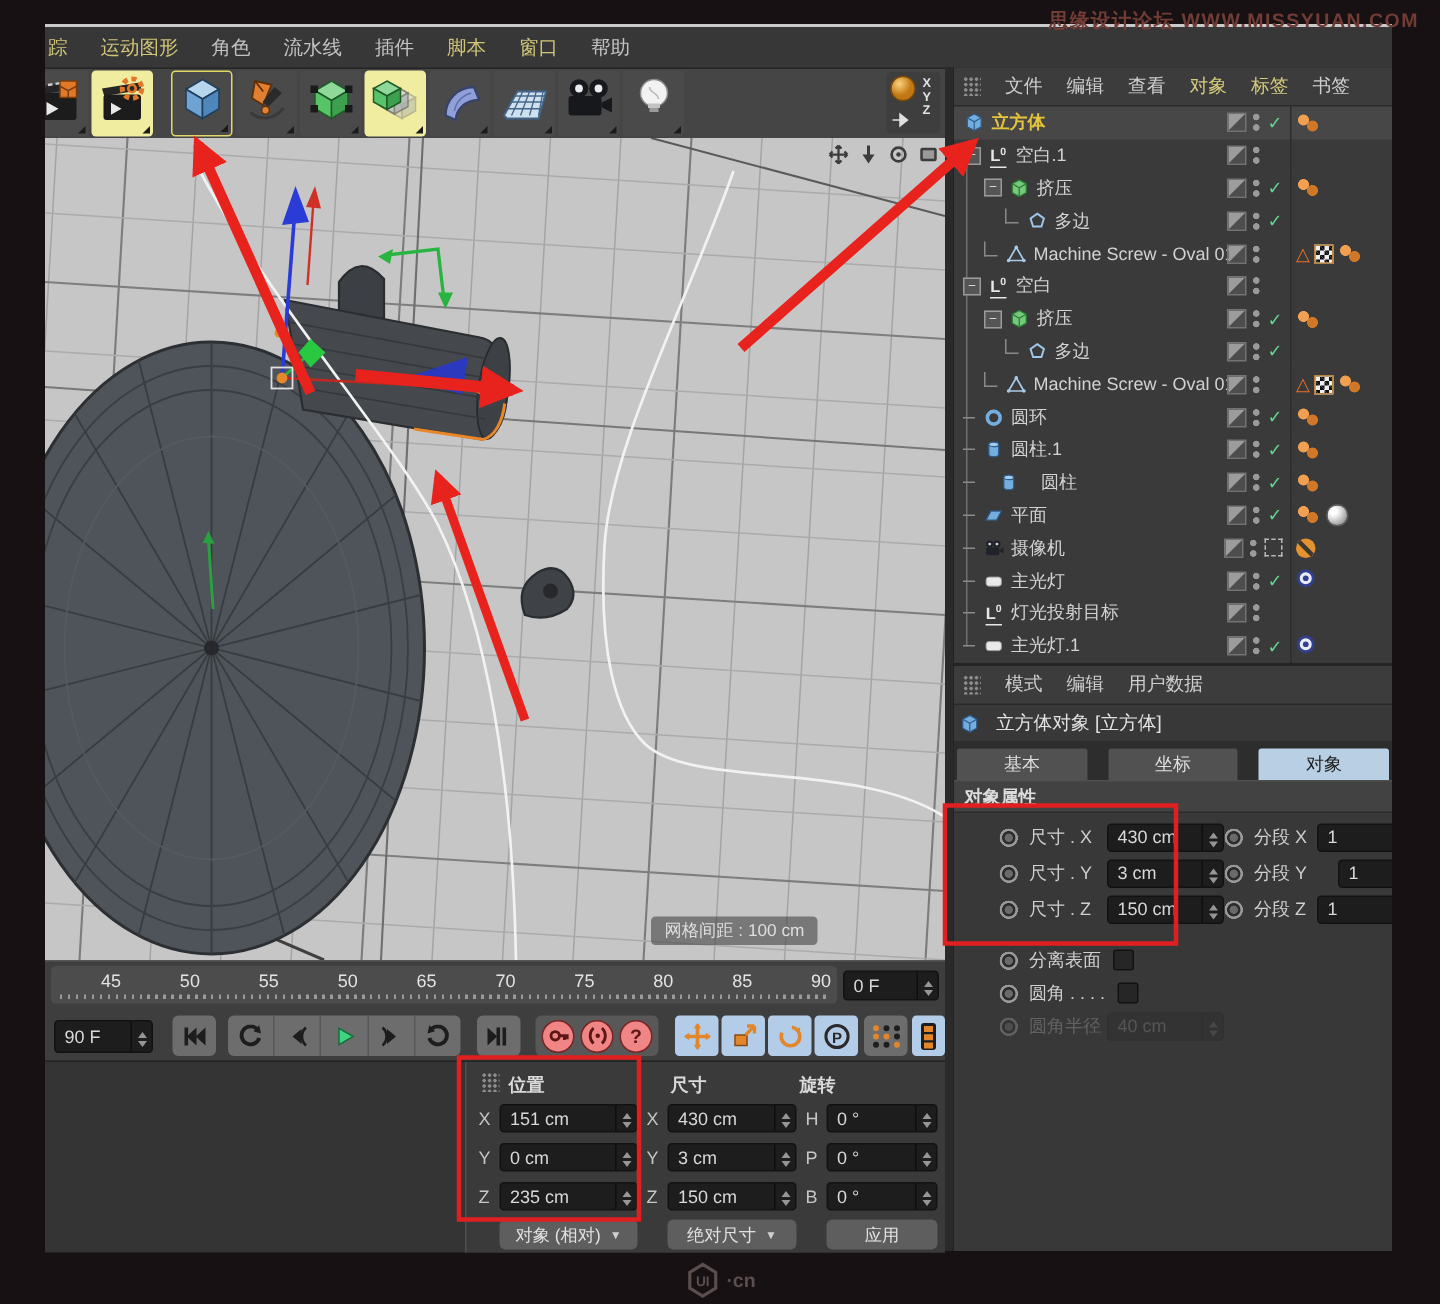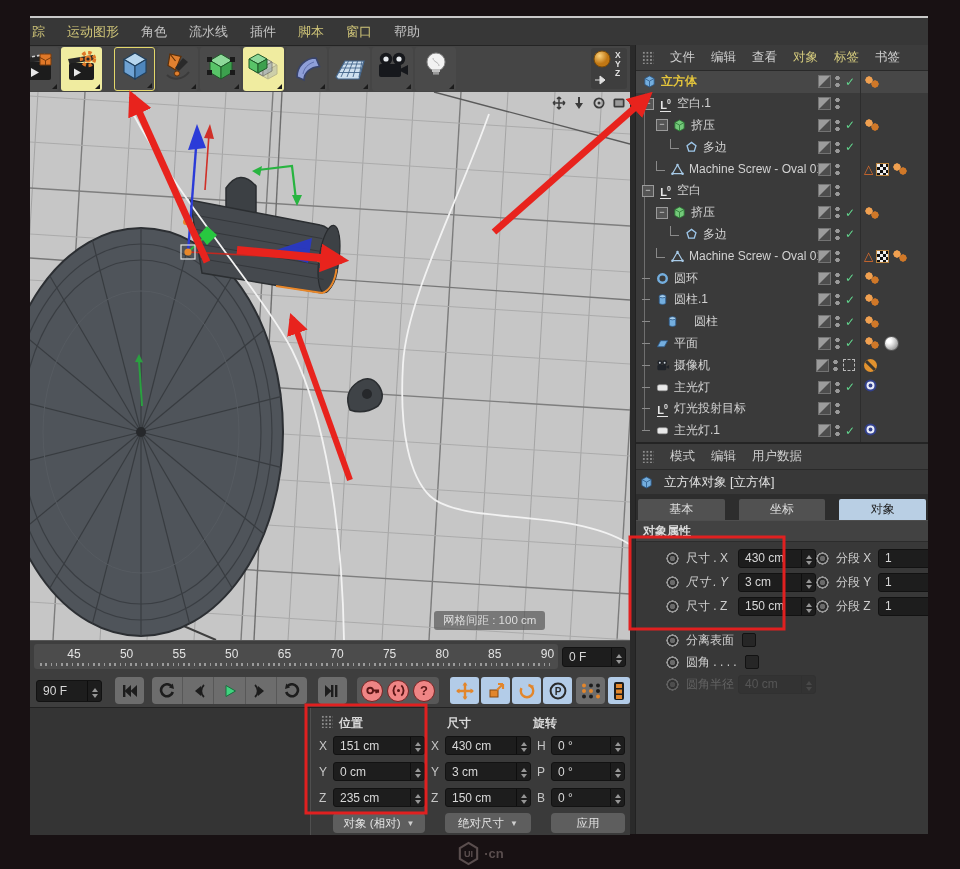--- a/index.html
+++ b/index.html
@@ -92,20 +92,21 @@
   .dd{background:#5e5e5e;border-radius:4px;height:20px;color:#e2e2e2;font-size:11.5px;display:flex;align-items:center;justify-content:center;gap:6px;position:absolute}
   .dd i{font-style:normal;font-size:8px;color:#cfcfcf}
   .footer-logo{position:absolute;left:0;right:0;top:838px;height:31px;display:flex;align-items:center;justify-content:center;gap:3px;color:#5a4e4e;font-size:13px;font-weight:bold}
   .overlay{position:absolute;left:0;top:0;width:960px;height:869px;z-index:9;pointer-events:none}
 </style>
 </head>
 <body>
 
 <div class="stage">
 
+  <div class="watermark">思缘设计论坛 WWW.MISSYUAN.COM</div>
 
   <div class="app">
 
     <div class="menubar" id="menubar">
         <div class="mitem y" style="margin-left: 2px;">踪</div>
         <div class="mitem y">运动图形</div>
         <div class="mitem">角色</div>
         <div class="mitem">流水线</div>
         <div class="mitem">插件</div>
         <div class="mitem y">脚本</div>
@@ -717,21 +718,21 @@
               <span class="fld" style="width: 78px;">
                 <span class="v">430 cm</span>
                 <span class="spin">
                   <b></b>
                   <b class="d"></b>
                 </span>
               </span>
             </div>
             <div class="prow" style="top: 28px; left: 30px;">
               <span class="rad"></span>
-              <span class="plabel" style="margin: 0px 6px 0px 7px; width: 46px; font-style: italic;">尺寸 . Y</span>
+              <span class="plabel" style="margin: 0px 6px 0px 7px; width: 46px;">尺寸 . Y</span>
               <span class="fld" style="width: 78px;">
                 <span class="v">3 cm</span>
                 <span class="spin">
                   <b></b>
                   <b class="d"></b>
                 </span>
               </span>
             </div>
             <div class="prow" style="top: 52px; left: 30px;">
               <span class="rad"></span>
@@ -746,21 +747,21 @@
             </div>
             <div class="prow" style="top: 4px; left: 180px;">
               <span class="rad"></span>
               <span class="plabel" style="margin: 0px 6px 0px 7px; width: 36px;">分段 X</span>
               <span class="fld" style="width: 66px;">
                 <span class="v">1</span>
               </span>
             </div>
             <div class="prow" style="top: 28px; left: 180px;">
               <span class="rad"></span>
-              <span class="plabel" style="margin: 0px 6px 0px 7px; width: 36px;">分段 Y</span>
+              <span class="plabel" style="margin: 0px 20px 0px 7px; width: 36px;">分段 Y</span>
               <span class="fld" style="width: 66px;">
                 <span class="v">1</span>
               </span>
             </div>
             <div class="prow" style="top: 52px; left: 180px;">
               <span class="rad"></span>
               <span class="plabel" style="margin: 0px 6px 0px 7px; width: 36px;">分段 Z</span>
               <span class="fld" style="width: 66px;">
                 <span class="v">1</span>
               </span>

